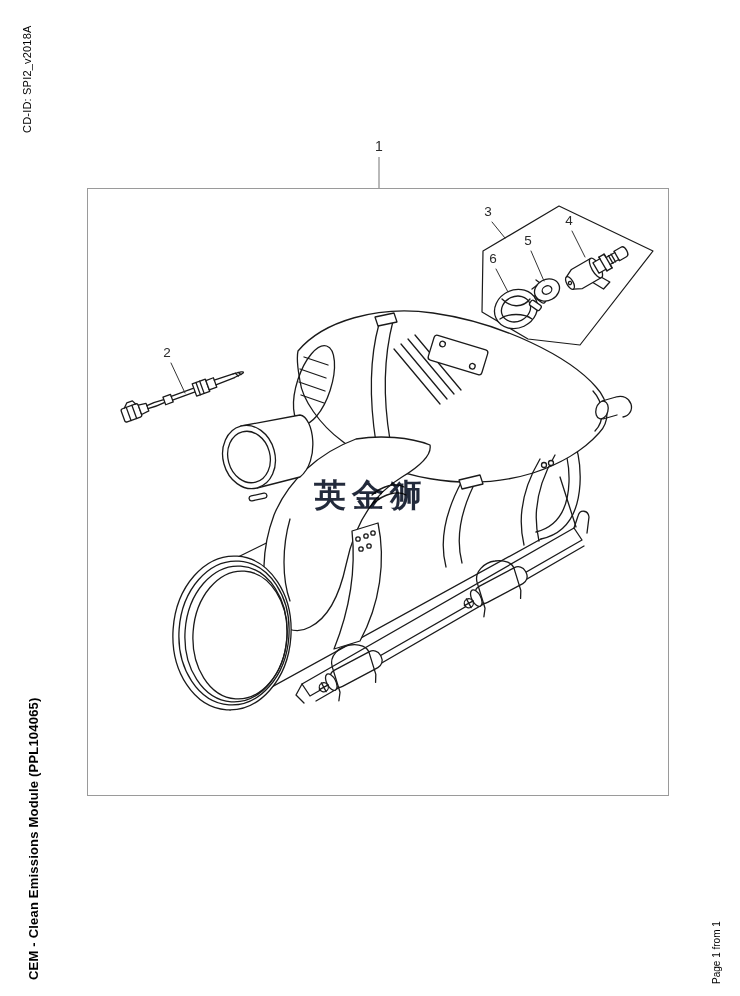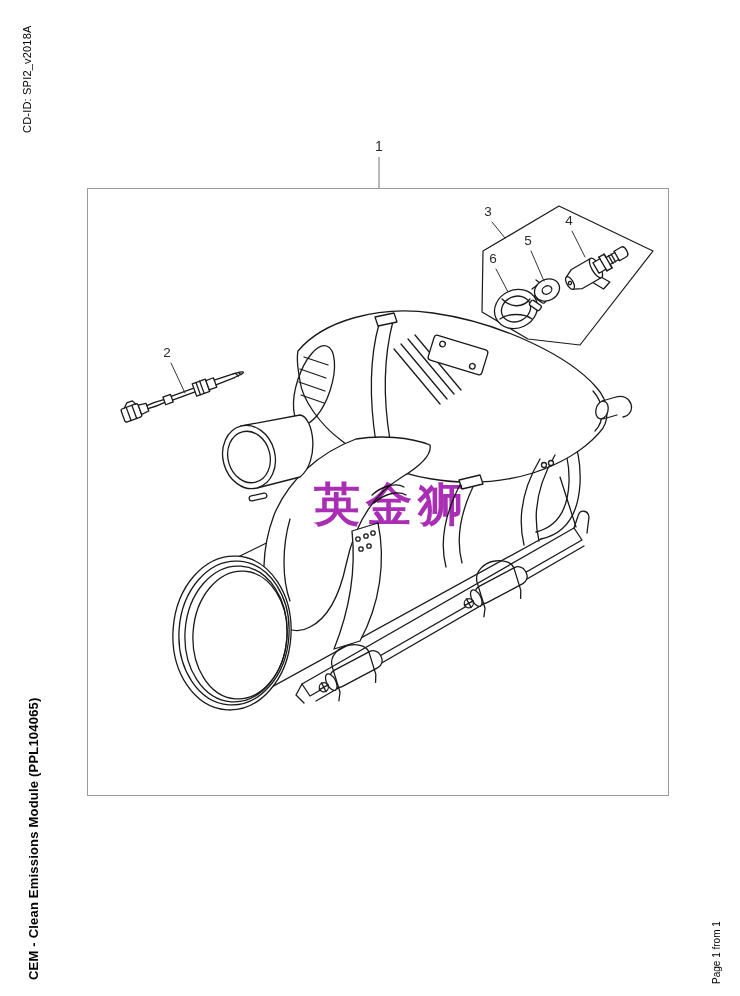--- a/index.html
+++ b/index.html
@@ -8,22 +8,22 @@
   .vlabel{position:absolute;transform-origin:0 0;transform:rotate(-90deg);
           white-space:nowrap;color:#000;}
   .cdid{left:21px;top:133px;font-size:11px;letter-spacing:.2px;}
   .doctitle{left:26px;top:980px;font-size:13px;font-weight:bold;letter-spacing:.2px;}
   .pageind{left:711px;top:984px;font-size:10px;}
   .frame{position:absolute;left:87px;top:188px;width:580px;height:606px;
          border:1px solid #9a9a9a;background:#fff;}
   .callout1{position:absolute;left:368px;top:138px;width:22px;text-align:center;
             font-size:14px;color:#2a2a2a;}
   .leader1{position:absolute;left:378px;top:157px;width:2px;height:31px;background:#b9b9b9;}
-  .watermark{position:absolute;left:314px;top:474px;font-size:46px;font-weight:bold;
-             letter-spacing:6px;color:#a21caf;opacity:.92;mix-blend-mode:multiply;
+  .watermark{position:absolute;left:314px;top:474px;font-size:32px;font-weight:bold;
+             letter-spacing:6px;color:#0f172a;opacity:.92;mix-blend-mode:multiply;
              font-family:"DejaVu Sans",sans-serif;}
   svg text{font-family:"Liberation Sans","DejaVu Sans",sans-serif;font-size:13.5px;fill:#2a2a2a;}
 </style>
 </head>
 <body>
 
 <div class="page">
 
   <div class="vlabel cdid">CD-ID: SPI2_v2018A</div>
   <div class="vlabel doctitle">CEM - Clean Emissions Module (PPL104065)</div>

